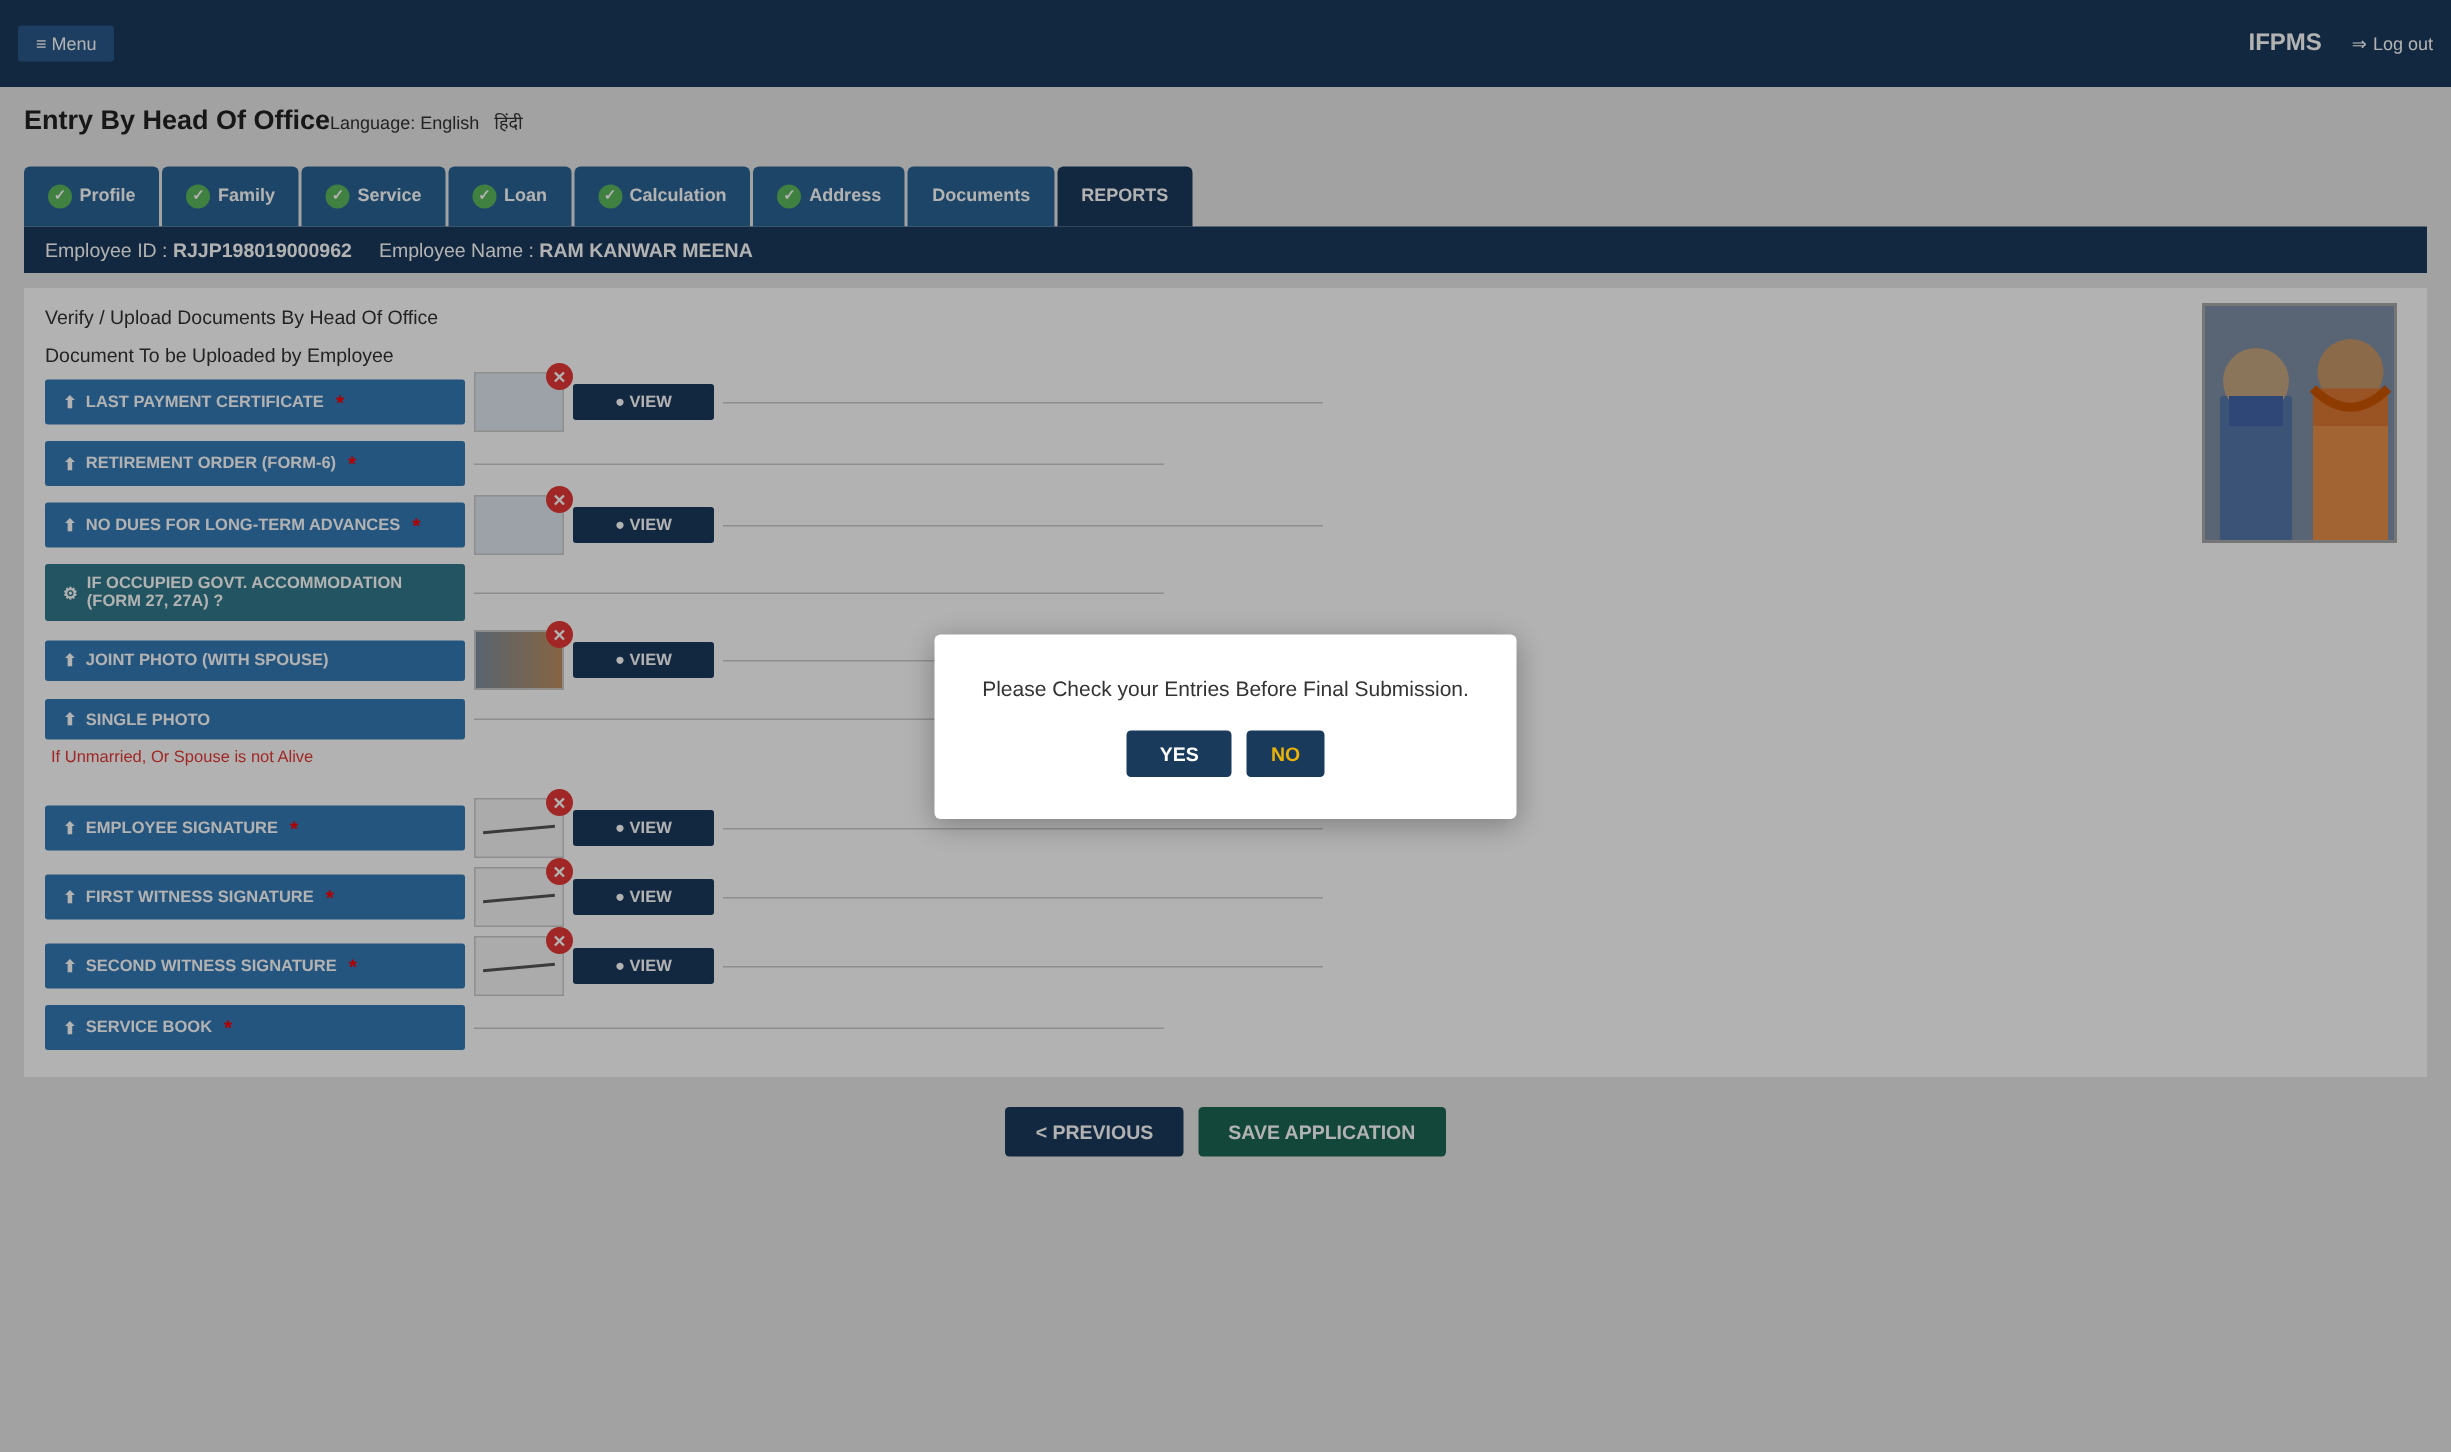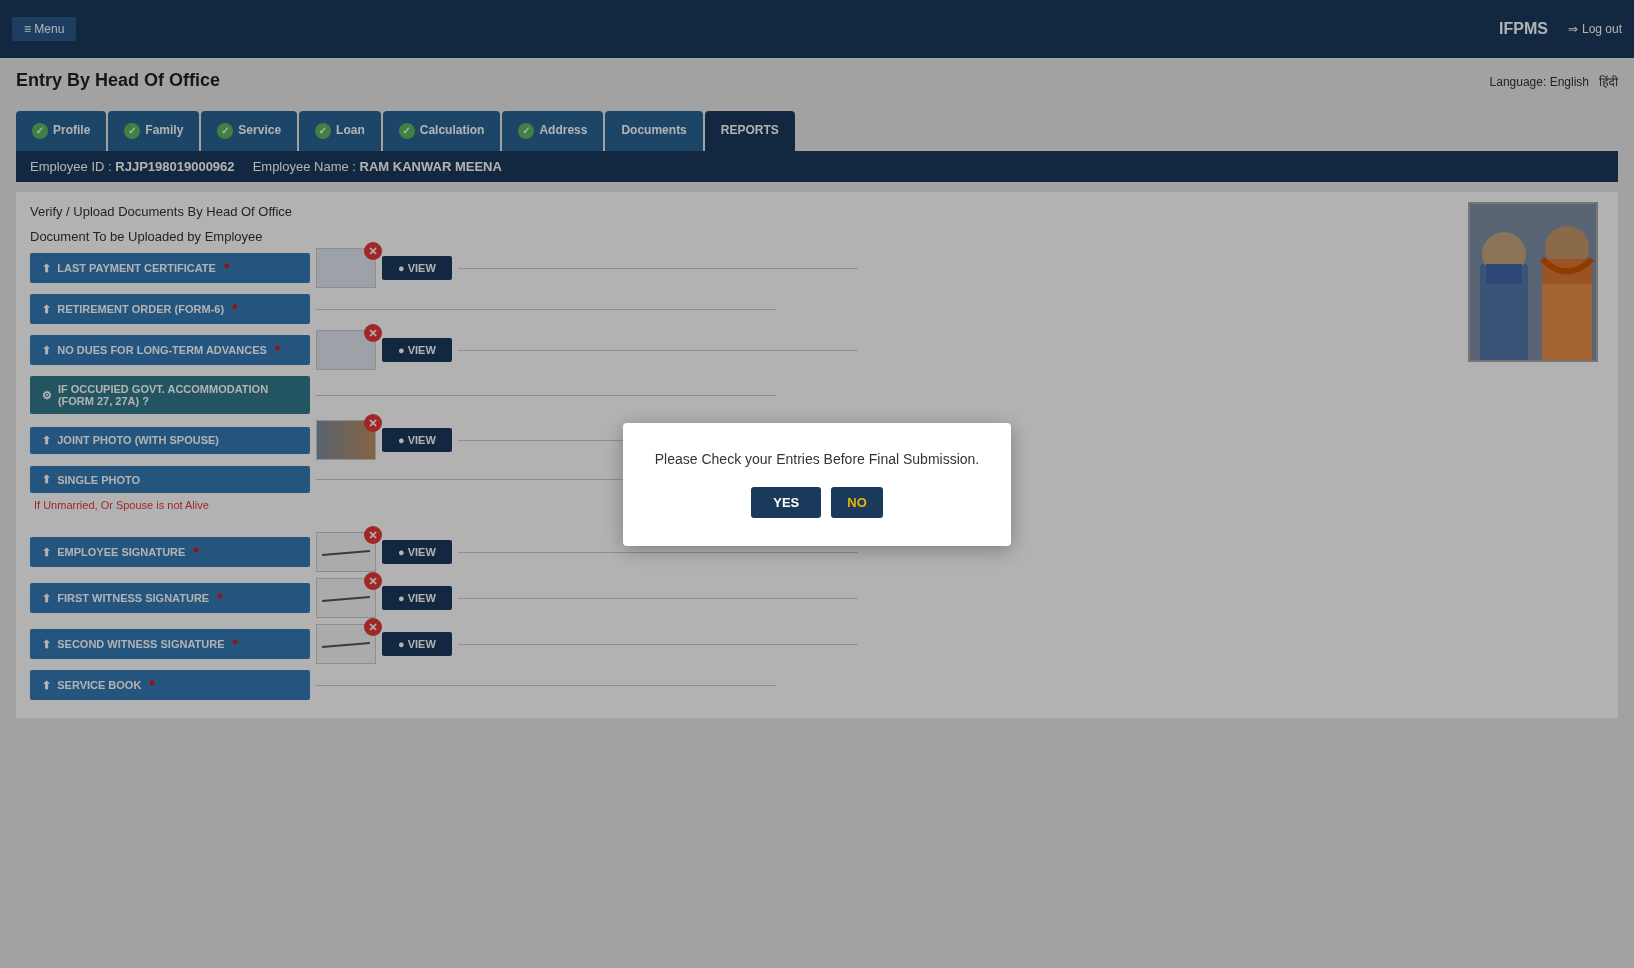--- a/index.html
+++ b/index.html
@@ -180,21 +180,21 @@
       cursor: pointer;
       display: flex;
       align-items: center;
       justify-content: center;
       font-weight: bold;
     }
     .view-btn {
       background: #1a3a5c;
       color: white;
       border: none;
-      padding: 6px 16px;
+      padding: 6px 28px;
       font-size: 11px;
       font-weight: bold;
       cursor: pointer;
       border-radius: 2px;
       display: flex;
       align-items: center;
       gap: 4px;
     }
     .doc-line {
       flex: 1;
@@ -345,21 +345,21 @@
     <span class="header-brand">IFPMS</span>
     <button class="logout-btn">
       <span>⇒</span>
       <span>Log out</span>
     </button>
   </div>
 </div>
 
 <div class="page-container">
 
-  <div style="display:flex; align-items:baseline; justify-content:space-between; margin-bottom:10px;">
+  <div style="display:flex; align-items:baseline; margin-bottom:10px;">
     <h2 class="page-title">Entry By Head Of Office</h2>
     <div class="language-bar">
       <span>Language:</span>
       <span style="cursor:pointer;">English</span>
       &nbsp;
       <span style="cursor:pointer;">हिंदी</span>
     </div>
   </div>
 
   <div class="tabs">
@@ -536,20 +536,24 @@
       <button class="doc-btn">
         <span>⬆</span>
         <span>SERVICE BOOK</span>
         <span class="required-star">*</span>
       </button>
       <div class="doc-line" style="max-width:460px;"></div>
     </div>
 
   </div>
 
+  <div class="bottom-bar">
+    <button class="prev-btn">&lt; PREVIOUS</button>
+    <button class="save-btn">SAVE APPLICATION</button>
+  </div>
 
 </div>
 
 <div class="modal-overlay">
   <div class="modal-box">
     <p class="modal-message">Please Check your Entries Before Final Submission.</p>
     <div class="modal-btns">
       <button class="modal-yes">YES</button>
       <button class="modal-no">NO</button>
     </div>

